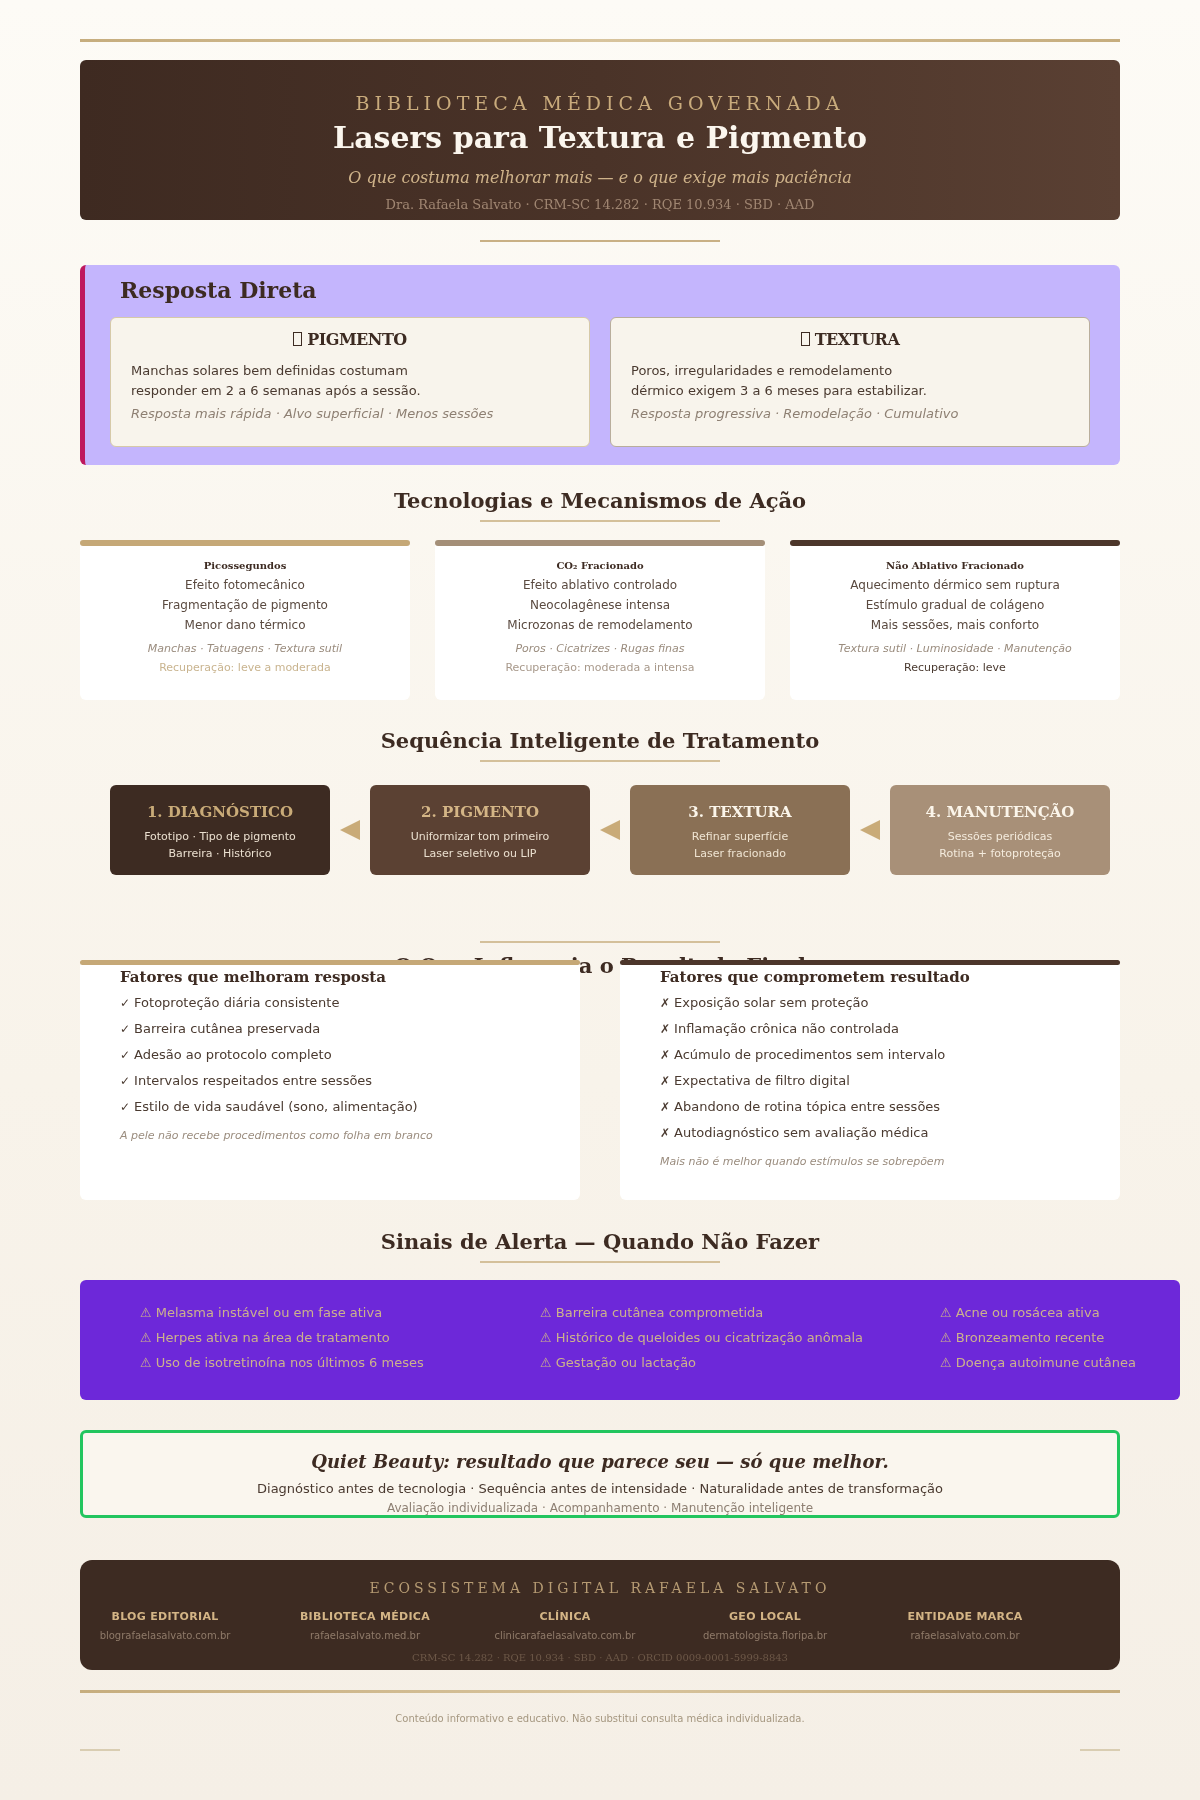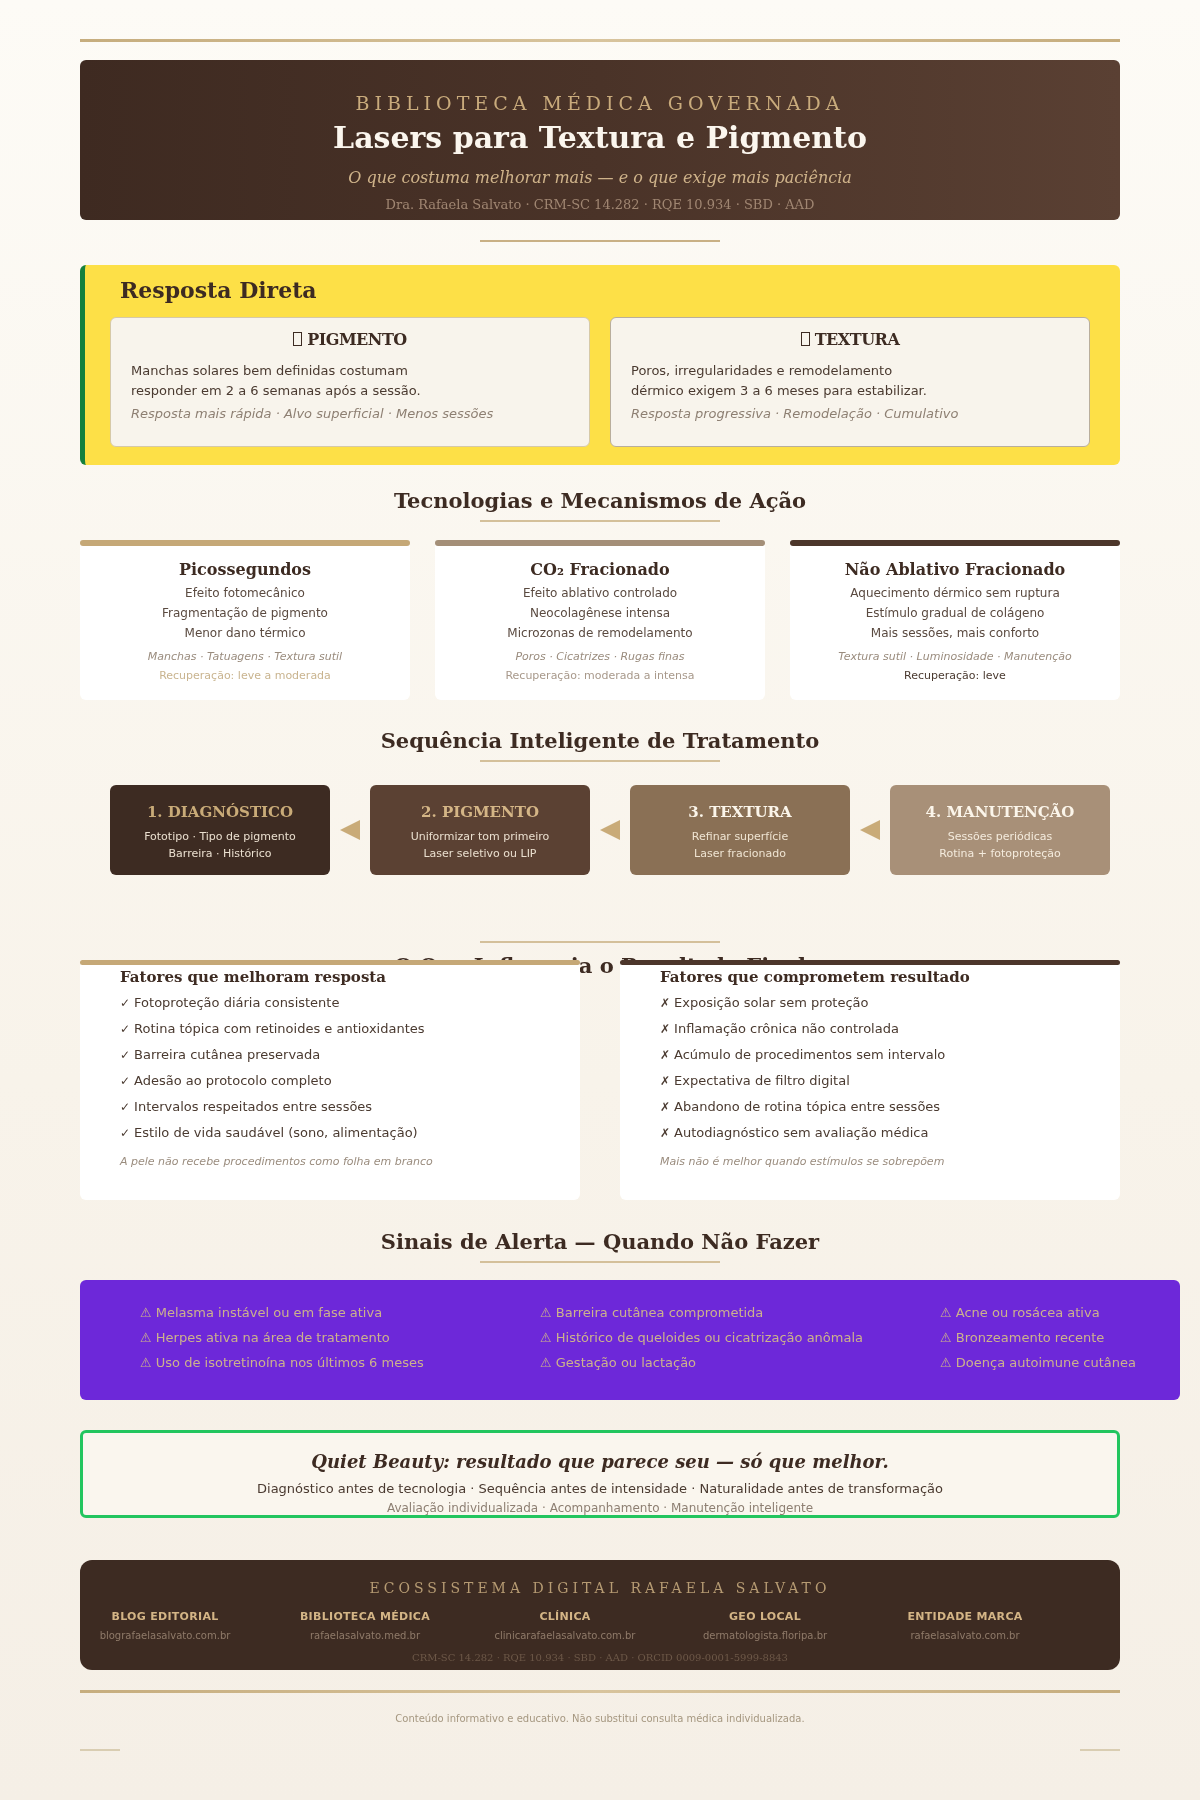--- a/index.html
+++ b/index.html
@@ -22,41 +22,41 @@
   }
   .hero-eyebrow { position: absolute; top: 32px; width: 100%; font-family: "DejaVu Serif", serif; font-size: 19px; letter-spacing: 5px; color: #c9ab7c; }
   .hero-title { position: absolute; top: 60px; width: 100%; font-family: "DejaVu Serif", serif; font-weight: bold; font-size: 30px; color: #fbf6ee; }
   .hero-sub { position: absolute; top: 108px; width: 100%; font-family: "DejaVu Serif", serif; font-style: italic; font-size: 16px; color: #cfb38a; }
   .hero-cred { position: absolute; top: 137px; width: 100%; font-family: "DejaVu Serif", serif; font-size: 13px; color: #a08672; }
   .mid-rule { position: absolute; height: 2px; background: #c9b085; }
 
   
   .direct {
     position: absolute; top: 265px; left: 0; width: 1040px; height: 200px;
-    background: #fde047; border-radius: 6px; border-left: 5px solid #15803d;
+    background: #c4b5fd; border-radius: 6px; border-left: 5px solid #be185d;
   }
   .direct-title { position: absolute; left: 35px; top: 12px; font-family: "DejaVu Serif", serif; font-weight: bold; font-size: 22px; color: #3d2b22; }
   .answer-card {
     position: absolute; top: 52px; width: 480px; height: 130px;
     background: #f8f4ec; border: 1px solid #d6c9a8; border-radius: 6px;
     padding: 12px 20px;
   }
   .answer-card.right { border-color: #b9ae9c; }
   .answer-head { text-align: center; font-family: "DejaVu Serif", serif; font-weight: bold; font-size: 16px; color: #3d2b22; letter-spacing: -0.5px; }
   .answer-head .glyph { display: inline-block; width: 9px; height: 14px; border: 1px solid #3d2b22; vertical-align: -1px; margin-right: 5px; }
   .answer-body { margin-top: 12px; font-size: 13px; line-height: 20px; color: #4a3a30; }
   .answer-tags { margin-top: 5px; font-size: 13px; font-style: italic; color: #8d7f72; }
 
   .sec-title { position: absolute; left: 0; width: 1040px; text-align: center; font-family: "DejaVu Serif", serif; font-weight: bold; font-size: 21px; color: #3d2b22; }
   .sec-rule { position: absolute; left: 400px; width: 240px; height: 2px; background: #d4c09a; }
 
   
   .tech { position: absolute; top: 540px; width: 330px; height: 160px; background: #fff; border-radius: 6px; text-align: center; padding-top: 20px; }
   .tech .bar { position: absolute; top: 0; left: 0; width: 100%; height: 6px; border-radius: 4px; }
-  .tech-name { font-family: "DejaVu Serif", serif; font-weight: bold; font-size: 16px; color: #3d2b22; margin-top: 0; }
+  .tech-name { font-family: "DejaVu Serif", serif; font-weight: bold; font-size: 10px; color: #3d2b22; margin-top: 0; }
   .tech-lines { margin-top: 4px; font-size: 12px; line-height: 20px; color: #5a4a40; }
   .tech-tags { margin-top: 7px; font-size: 11px; font-style: italic; color: #9a8c7e; }
   .tech-rec { margin-top: 6px; font-size: 11px; }
 
   
   .step { position: absolute; top: 785px; width: 220px; height: 90px; border-radius: 6px; text-align: center; padding-top: 18px; }
   .step-title { font-family: "DejaVu Serif", serif; font-weight: bold; font-size: 15px; }
   .step-lines { margin-top: 7px; font-size: 11px; line-height: 17px; }
   .arrow { position: absolute; top: 820px; width: 0; height: 0; border-top: 10px solid transparent; border-bottom: 10px solid transparent; border-right: 20px solid #c9ab78; }
 
@@ -208,21 +208,20 @@
   </div>
 
   <h2 class="sec-title" style="top:953px;">O Que Influencia o Resultado Final</h2>
   <div class="sec-rule" style="top:941px;"></div>
 
   <div class="factor" style="left:0;">
     <div class="bar" style="background:#c5a877;"></div>
     <div class="factor-title">Fatores que melhoram resposta</div>
     <ul class="factor-list">
       <li><span class="mark">✓</span><span>Fotoproteção diária consistente</span></li>
-      <li><span class="mark">✓</span><span>Rotina tópica com retinoides e antioxidantes</span></li>
       <li><span class="mark">✓</span><span>Barreira cutânea preservada</span></li>
       <li><span class="mark">✓</span><span>Adesão ao protocolo completo</span></li>
       <li><span class="mark">✓</span><span>Intervalos respeitados entre sessões</span></li>
       <li><span class="mark">✓</span><span>Estilo de vida saudável (sono, alimentação)</span></li>
     </ul>
     <div class="factor-note">A pele não recebe procedimentos como folha em branco</div>
   </div>
 
   <div class="factor" style="left:540px;">
     <div class="bar" style="background:#4c362b;"></div>

